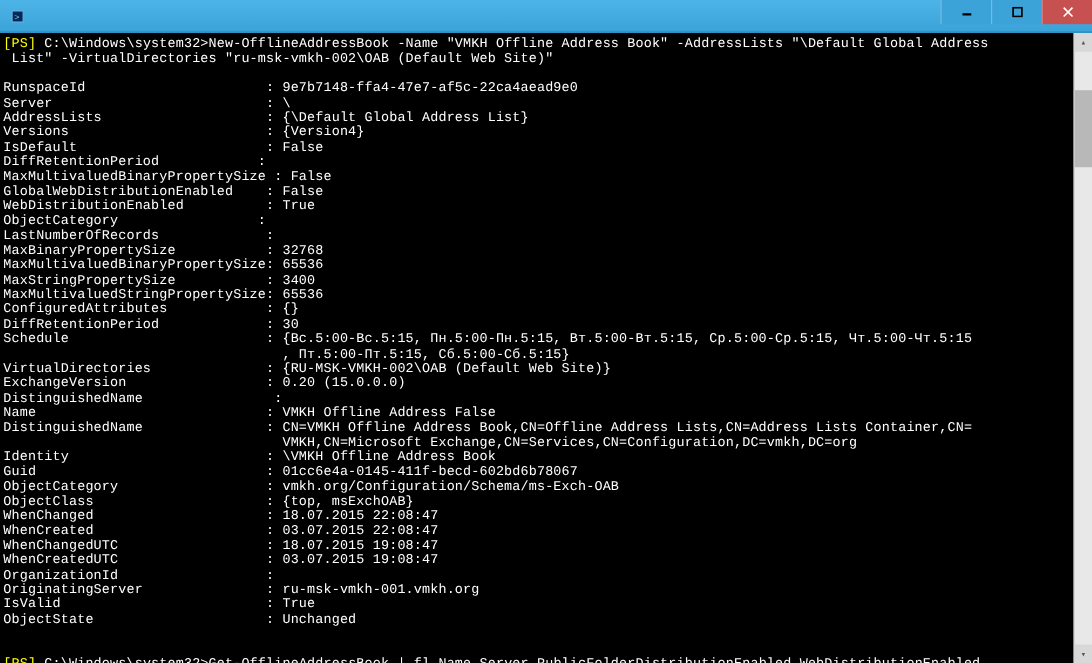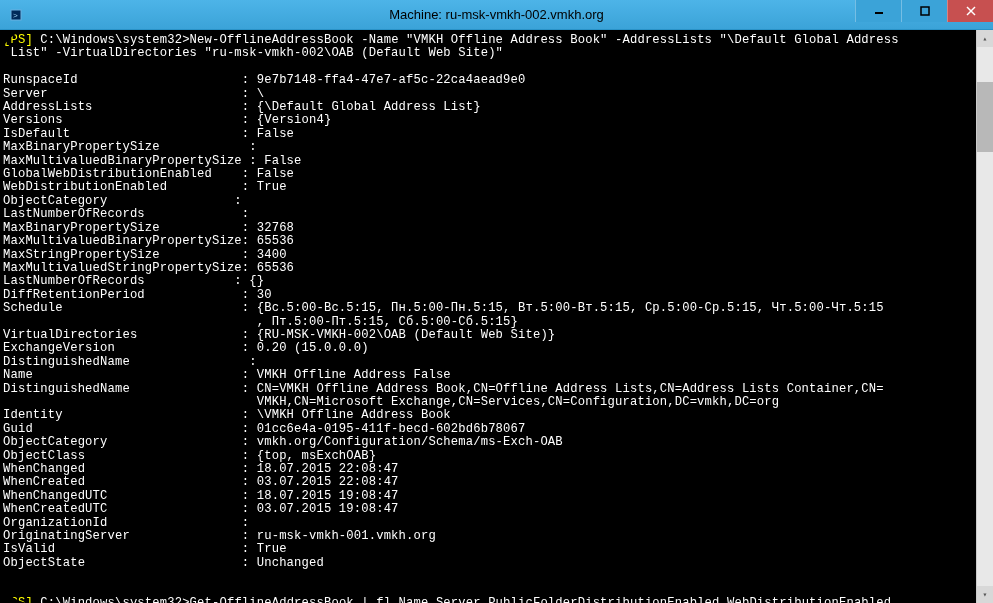--- a/index.html
+++ b/index.html
@@ -65,21 +65,20 @@
   }
   .terminal-content {
     flex: 1;
     padding: 4px 3px;
     font-size: 12.2px;
     line-height: 13.4px;
     color: #fff;
     white-space: pre;
     overflow: hidden;
     letter-spacing: 0.15px;
-    border-radius: 31px;
   }
   .scrollbar {
     width: 17px;
     background: #e8e8e8;
     display: flex;
     flex-direction: column;
     border-left: 1px solid #ccc;
   }
   .sb-btn {
     height: 17px;
@@ -106,21 +105,20 @@
 </head>
 <body>
 
 <div class="titlebar">
   <span class="titlebar-icon">
     <svg width="14" height="14" viewBox="0 0 14 14">
         <rect x="2" y="2" width="10" height="10" fill="#002a5a" stroke="#6bb0e0" stroke-width="1"></rect>
         <text x="4" y="10" font-size="8" fill="#9cd0f0">&gt;</text>
       </svg>
   </span>
-  <span class="titlebar-title">Machine: ru-msk-vmkh-002.vmkh.org</span>
   <div class="window-controls">
     <div class="wc-btn min">
       <svg width="10" height="10">
           <line x1="1" y1="7" x2="9" y2="7" stroke="#000" stroke-width="2"></line>
         </svg>
     </div>
     <div class="wc-btn max">
       <svg width="10" height="10">
           <rect x="1" y="1" width="8" height="8" fill="none" stroke="#000" stroke-width="1.5"></rect>
         </svg>
@@ -136,42 +134,42 @@
 
 <div class="terminal">
   <div class="terminal-content" id="term"><span class="ps-yellow">[PS]</span><span class="ps-white"> C:\Windows\system32&gt;</span><span class="ps-white">New-OfflineAddressBook -Name "VMKH Offline Address Book" -AddressLists "\Default Global Address
  List" -VirtualDirectories "ru-msk-vmkh-002\OAB (Default Web Site)"</span>
 
 <span class="ps-white">RunspaceId                      : 9e7b7148-ffa4-47e7-af5c-22ca4aead9e0</span>
 <span class="ps-white">Server                          : \</span>
 <span class="ps-white">AddressLists                    : {\Default Global Address List}</span>
 <span class="ps-white">Versions                        : {Version4}</span>
 <span class="ps-white">IsDefault                       : False</span>
-<span class="ps-white">MaxBinaryPropertySize            : </span>
+<span class="ps-white">DiffRetentionPeriod            : </span>
 <span class="ps-white">MaxMultivaluedBinaryPropertySize : False</span>
 <span class="ps-white">GlobalWebDistributionEnabled    : False</span>
 <span class="ps-white">WebDistributionEnabled          : True</span>
 <span class="ps-white">ObjectCategory                 : </span>
 <span class="ps-white">LastNumberOfRecords             : </span>
 <span class="ps-white">MaxBinaryPropertySize           : 32768</span>
 <span class="ps-white">MaxMultivaluedBinaryPropertySize: 65536</span>
 <span class="ps-white">MaxStringPropertySize           : 3400</span>
 <span class="ps-white">MaxMultivaluedStringPropertySize: 65536</span>
-<span class="ps-white">LastNumberOfRecords            : {}</span>
+<span class="ps-white">ConfiguredAttributes            : {}</span>
 <span class="ps-white">DiffRetentionPeriod             : 30</span>
 <span class="ps-white">Schedule                        : {Вс.5:00-Вс.5:15, Пн.5:00-Пн.5:15, Вт.5:00-Вт.5:15, Ср.5:00-Ср.5:15, Чт.5:00-Чт.5:15</span>
 <span class="ps-white">                                  , Пт.5:00-Пт.5:15, Сб.5:00-Сб.5:15}</span>
 <span class="ps-white">VirtualDirectories              : {RU-MSK-VMKH-002\OAB (Default Web Site)}</span>
 <span class="ps-white">ExchangeVersion                 : 0.20 (15.0.0.0)</span>
 <span class="ps-white">DistinguishedName                : </span>
 <span class="ps-white">Name                            : VMKH Offline Address False</span>
 <span class="ps-white">DistinguishedName               : CN=VMKH Offline Address Book,CN=Offline Address Lists,CN=Address Lists Container,CN=</span>
 <span class="ps-white">                                  VMKH,CN=Microsoft Exchange,CN=Services,CN=Configuration,DC=vmkh,DC=org</span>
 <span class="ps-white">Identity                        : \VMKH Offline Address Book</span>
-<span class="ps-white">Guid                            : 01cc6e4a-0195-411f-becd-602bd6b78067</span>
+<span class="ps-white">Guid                            : 01cc6e4a-0145-411f-becd-602bd6b78067</span>
 <span class="ps-white">ObjectCategory                  : vmkh.org/Configuration/Schema/ms-Exch-OAB</span>
 <span class="ps-white">ObjectClass                     : {top, msExchOAB}</span>
 <span class="ps-white">WhenChanged                     : 18.07.2015 22:08:47</span>
 <span class="ps-white">WhenCreated                     : 03.07.2015 22:08:47</span>
 <span class="ps-white">WhenChangedUTC                  : 18.07.2015 19:08:47</span>
 <span class="ps-white">WhenCreatedUTC                  : 03.07.2015 19:08:47</span>
 <span class="ps-white">OrganizationId                  : </span>
 <span class="ps-white">OriginatingServer               : ru-msk-vmkh-001.vmkh.org</span>
 <span class="ps-white">IsValid                         : True</span>
 <span class="ps-white">ObjectState                     : Unchanged</span>

